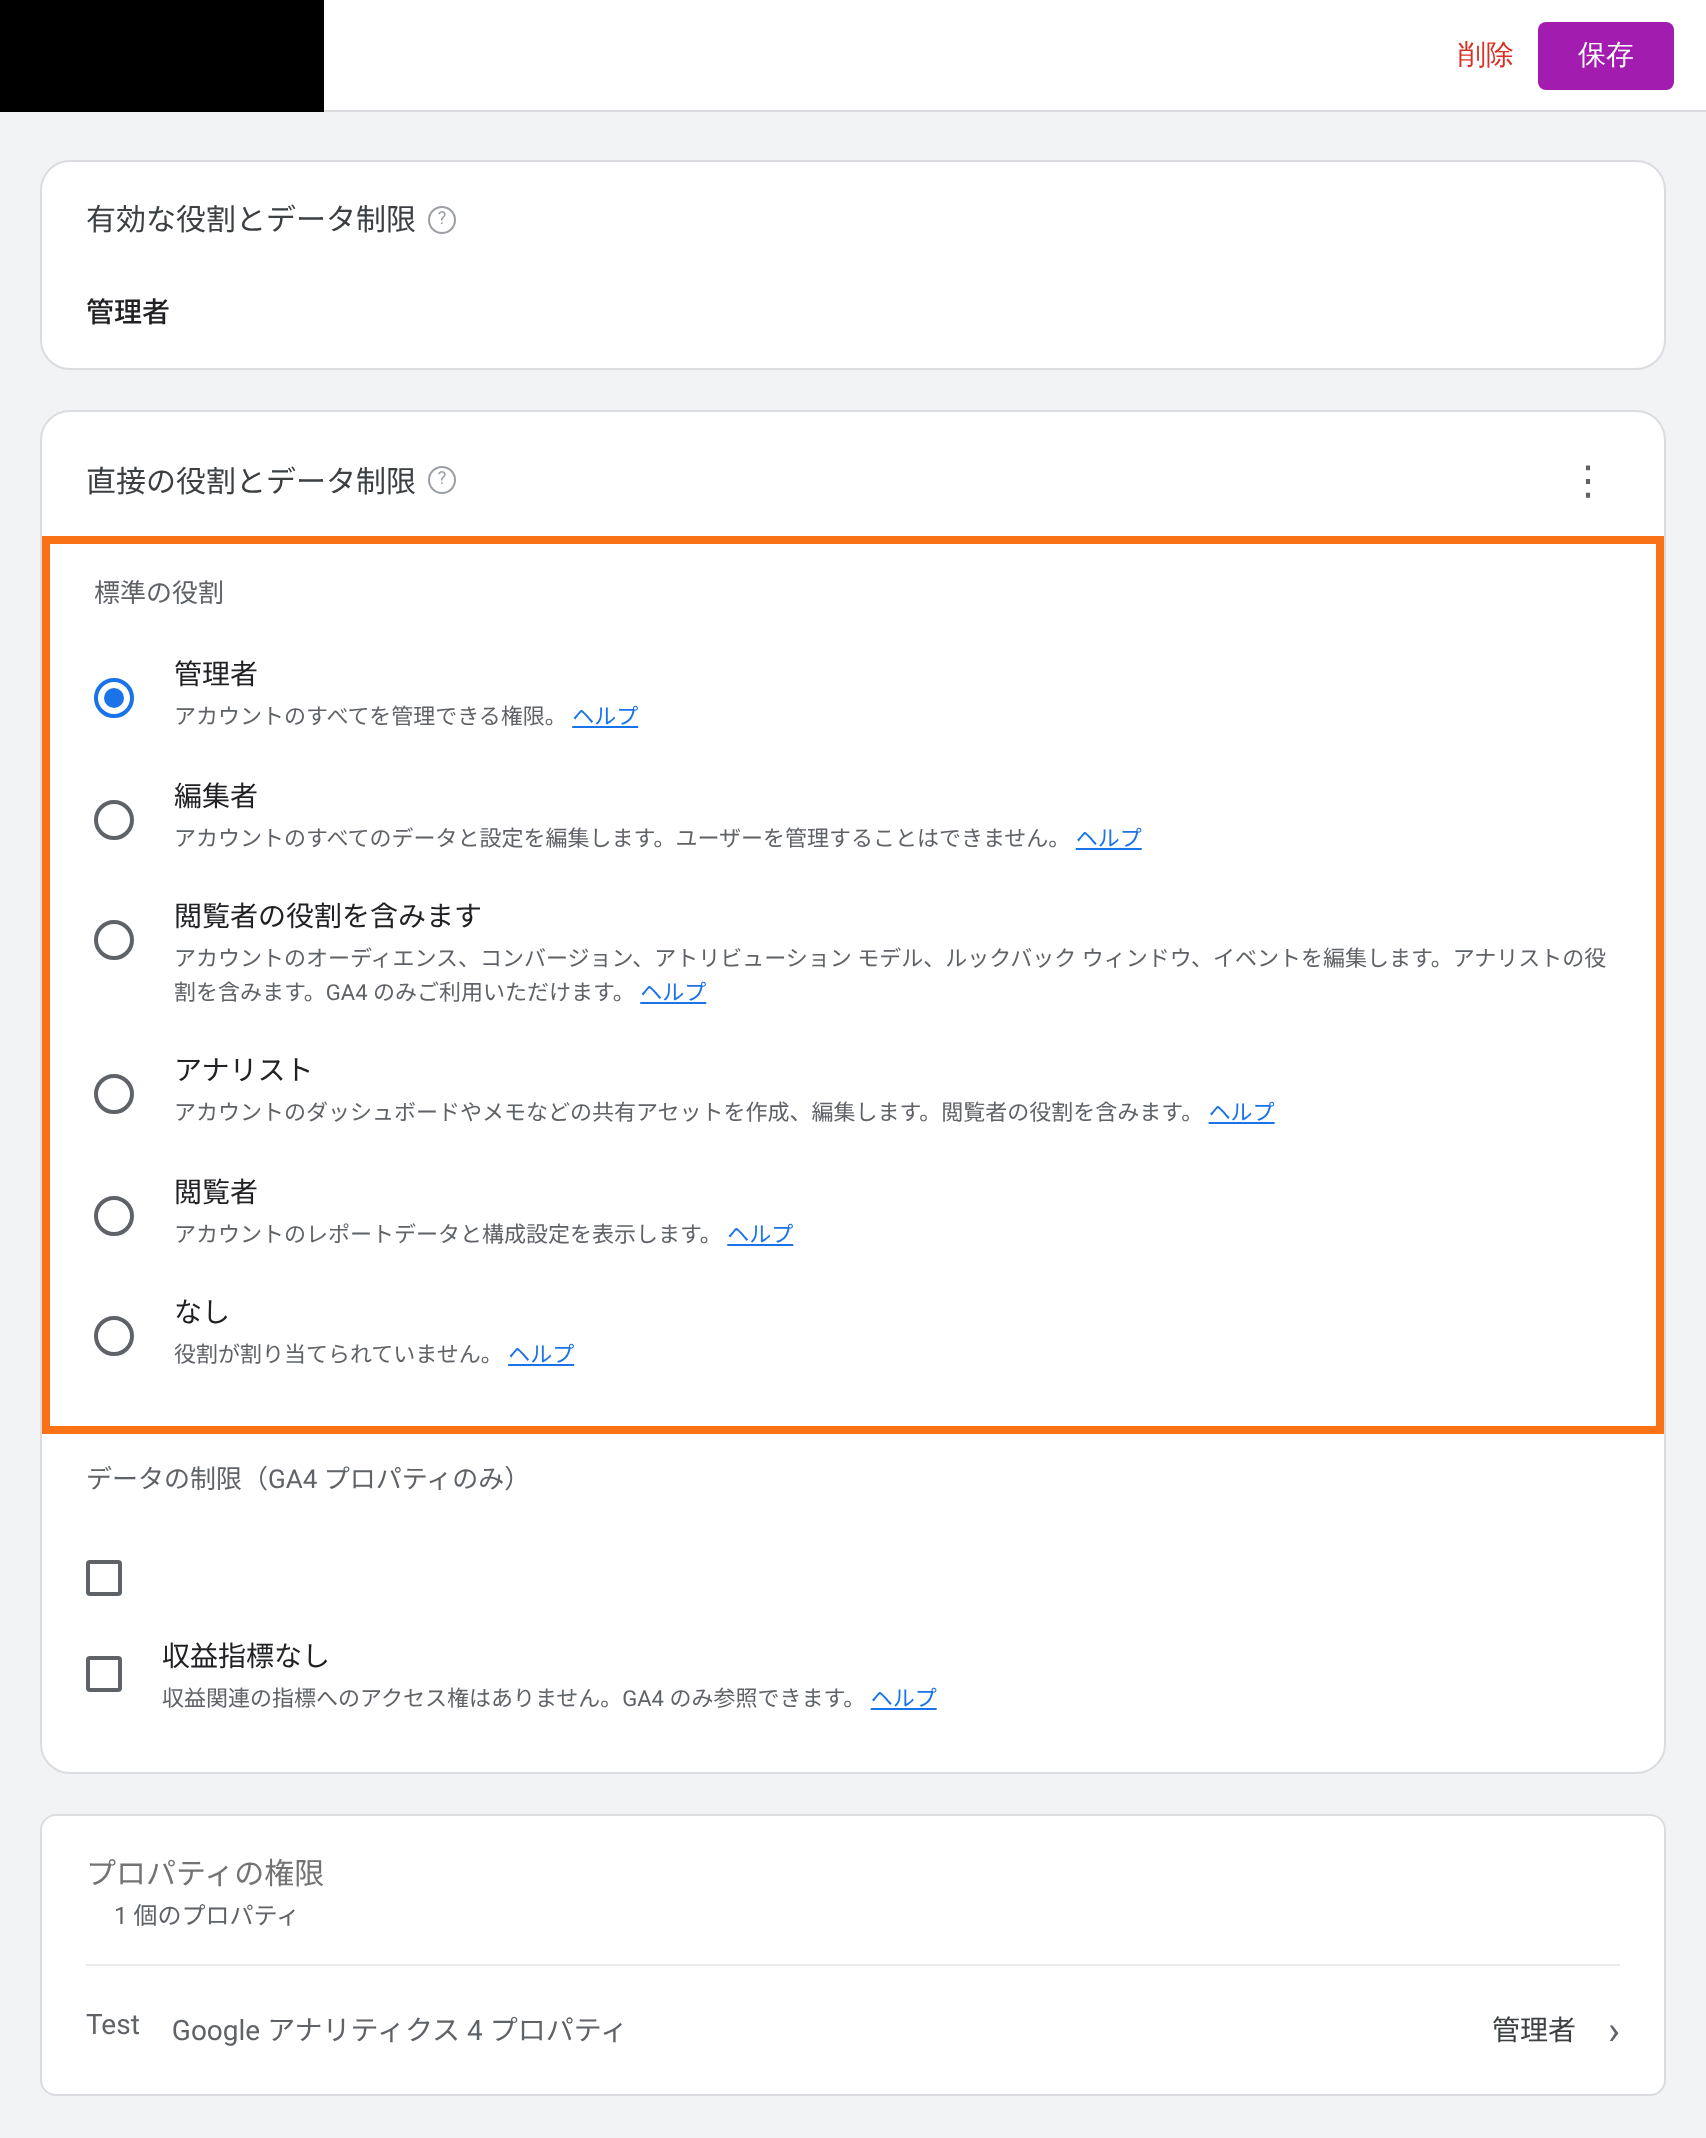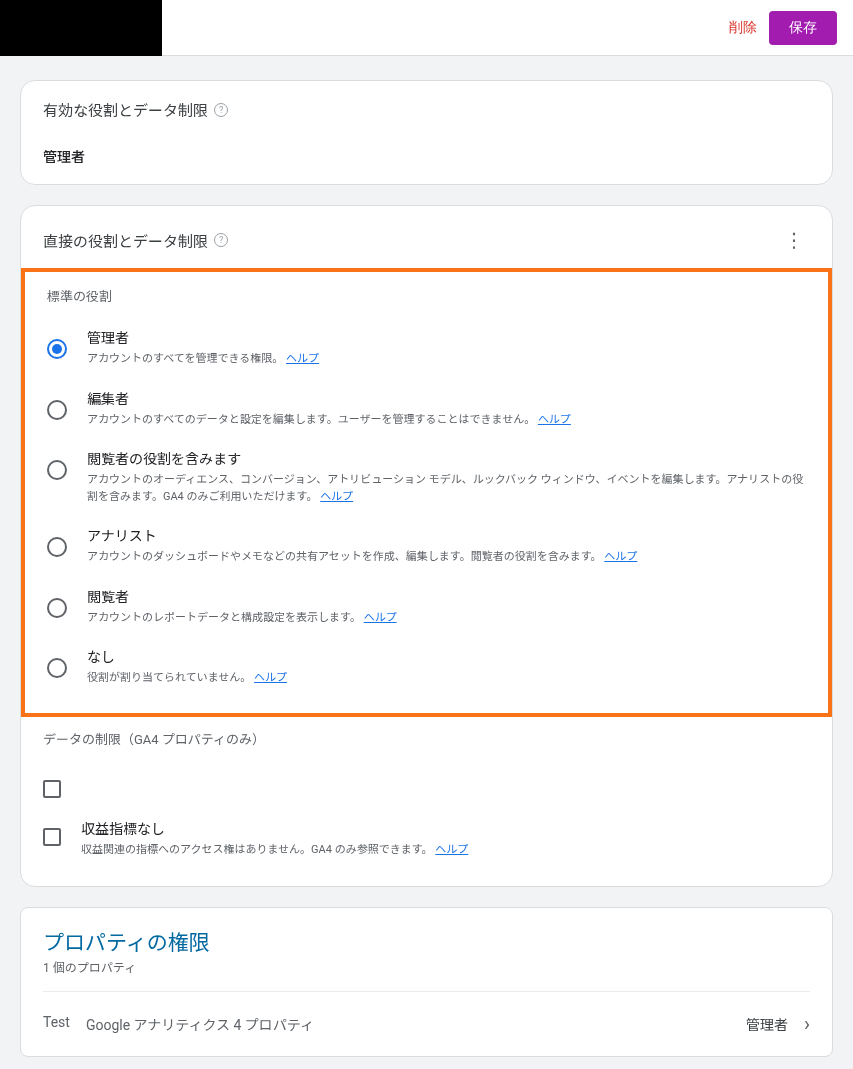--- a/index.html
+++ b/index.html
@@ -179,27 +179,28 @@
     .data-restrictions-section {
       margin-top: 12px;
     }
     .property-card {
       background: #fff;
       border: 1px solid #dadce0;
       border-radius: 8px;
       padding: 18px 22px 0 22px;
     }
     .property-title {
-      font-size: 21px;
-      color: #0369a1;
+      font-size: 15px;
+      color: #737373;
     }
     .property-count {
       font-size: 12px;
       color: #5f6368;
       margin-top: 2px;
+      margin-left: 14px;
     }
     .property-row {
       display: flex;
       align-items: center;
       justify-content: space-between;
       padding: 20px 0;
       border-top: 1px solid #ebebeb;
       margin-top: 16px;
       cursor: pointer;
     }

